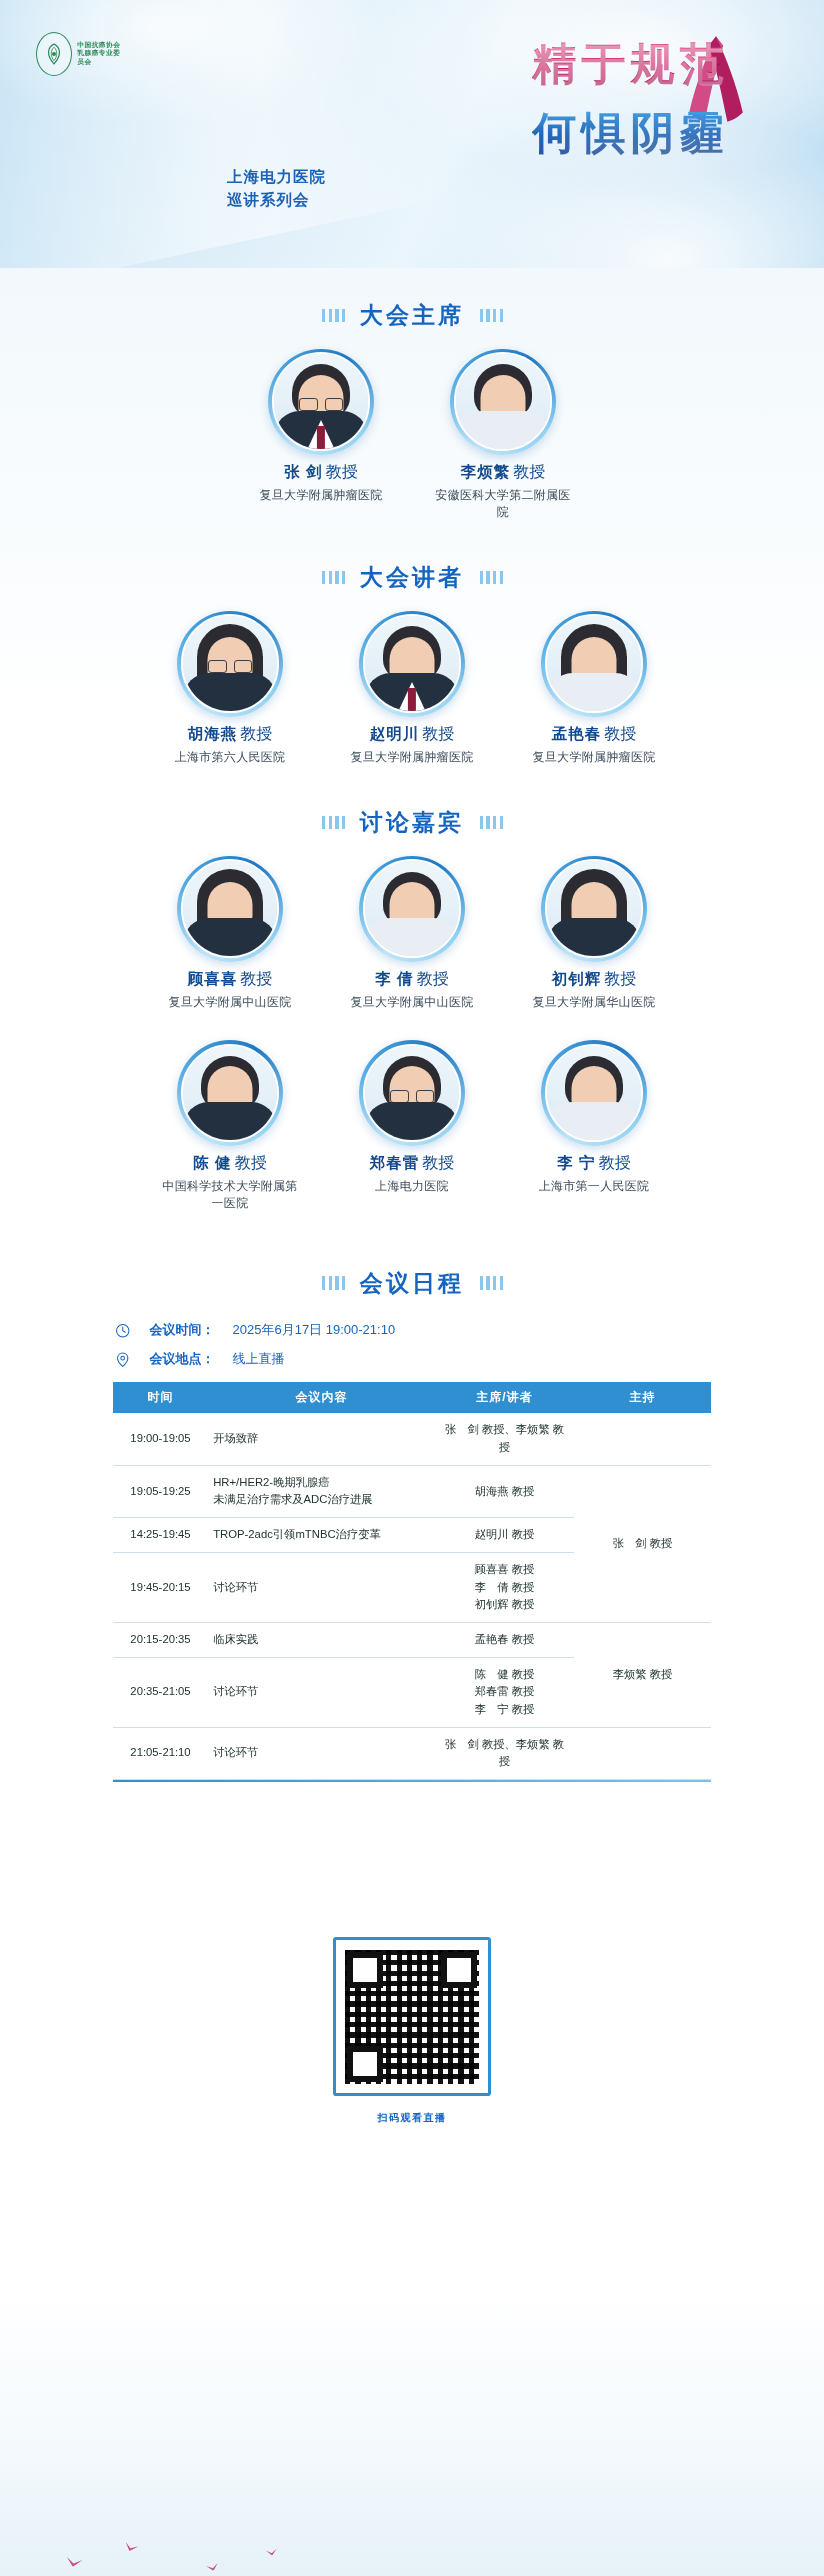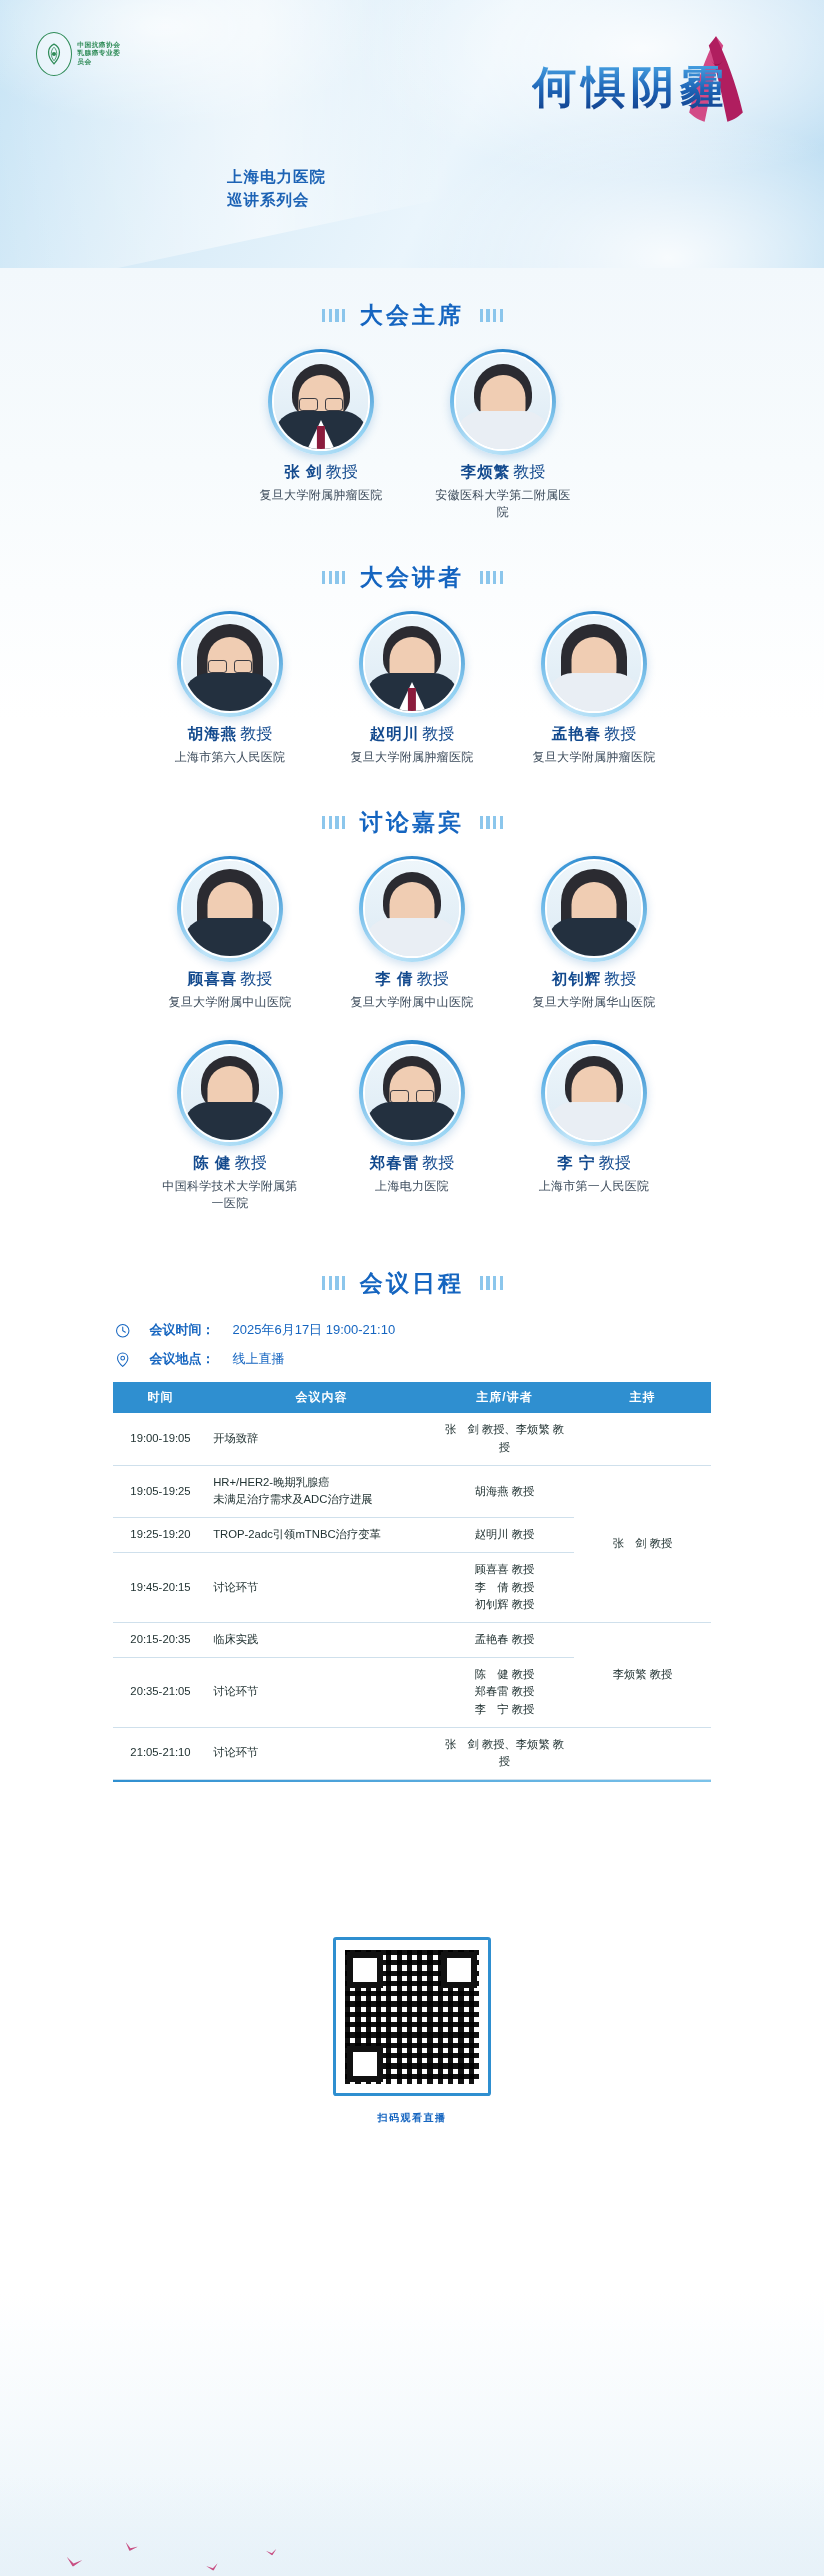--- a/index.html
+++ b/index.html
@@ -371,20 +371,21 @@
 
     <div class="ribbon">
       <svg width="62" height="98" viewBox="0 0 120 190" aria-hidden="true">
         <path d="M60 12 C40 55 22 100 8 160 C18 170 30 176 38 178 C48 130 58 78 74 30 Z" fill="#d24a86"></path>
         <path d="M60 12 C80 55 98 100 112 160 C102 170 90 176 82 178 C72 130 62 78 46 30 Z" fill="#b01e5f"></path>
         <path d="M50 58 C58 72 66 72 74 58 C66 70 58 70 50 58 Z" fill="#8e1349"></path>
       </svg>
     </div>
 
     <div class="title-block">
+      <div class="title-main1">精于规范</div>
       <div class="title-main2">何惧阴霾</div>
     </div>
 
     <div class="subtitle">
       <div>上海电力医院</div>
       <div>巡讲系列会</div>
     </div>
   </div>
 
   <div class="st-wrap">
@@ -644,21 +645,21 @@
         <td class="c-chair"></td>
       </tr>
       <tr>
         <td class="c-time">19:05-19:25</td>
         <td class="c-topic" style="white-space:pre-line">HR+/HER2-晚期乳腺癌
 未满足治疗需求及ADC治疗进展</td>
         <td class="c-speaker">胡海燕 教授</td>
         <td class="c-chair" rowspan="3">张　剑 教授</td>
       </tr>
       <tr>
-        <td class="c-time">19:25-19:20</td>
+        <td class="c-time">14:25-19:45</td>
         <td class="c-topic">TROP-2adc引领mTNBC治疗变革</td>
         <td class="c-speaker">赵明川 教授</td>
       </tr>
       <tr>
         <td class="c-time">19:45-20:15</td>
         <td class="c-topic">讨论环节</td>
         <td class="c-speaker" style="white-space:pre-line">顾喜喜 教授
 李　倩 教授
 初钊辉 教授</td>
       </tr>

